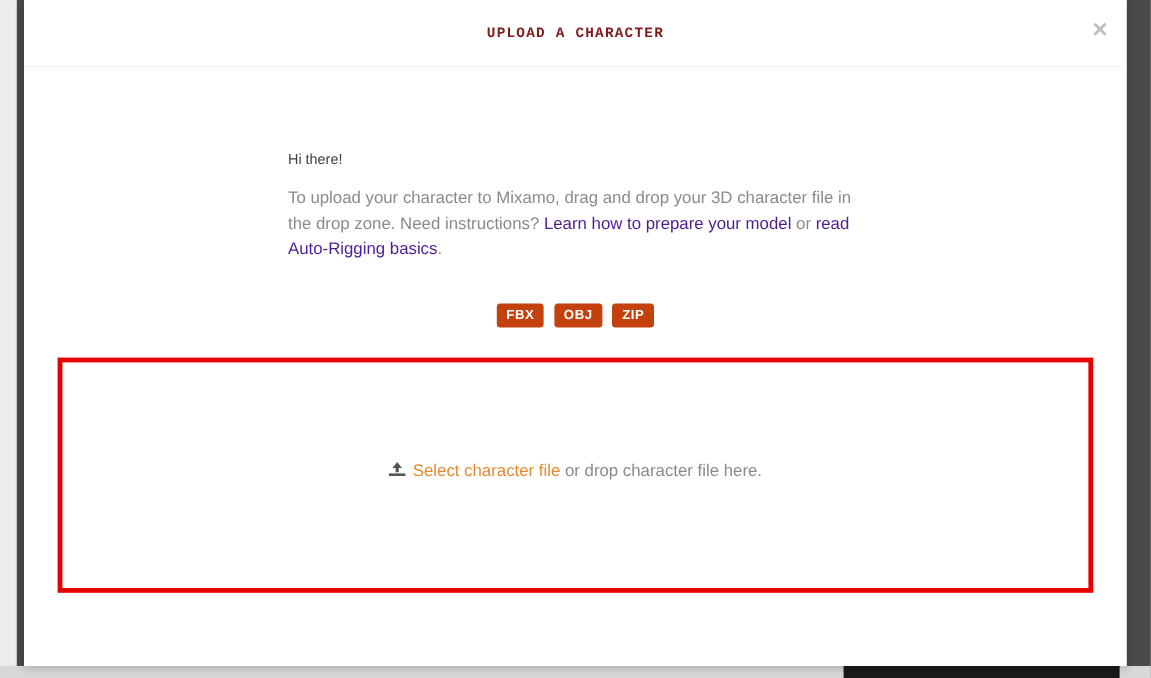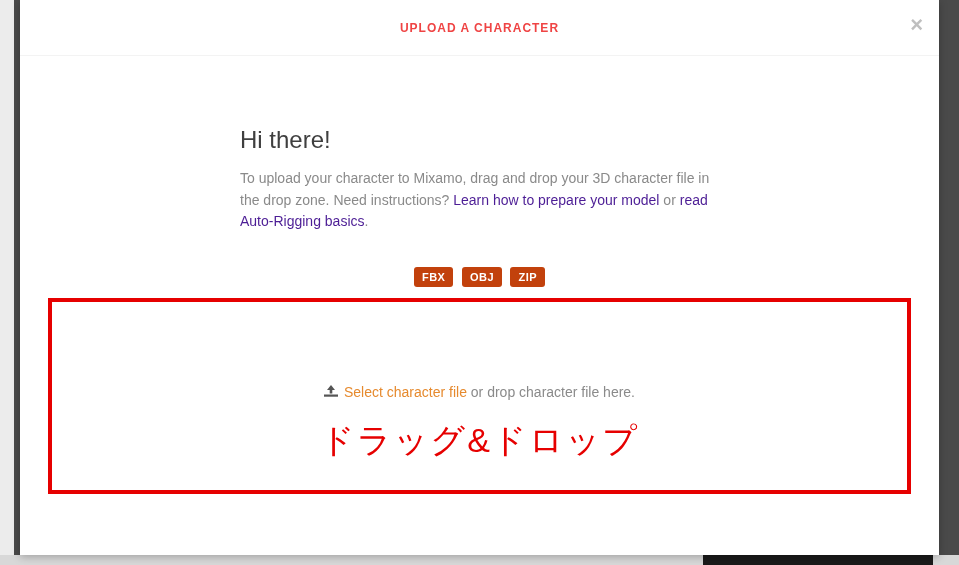--- a/index.html
+++ b/index.html
@@ -31,21 +31,22 @@
       height: 56px;
       border-bottom: 1px solid #f3f3f3;
       display: flex;
       align-items: center;
       justify-content: center;
     }
     .modal-title {
       font-size: 12px;
       font-weight: 700;
       letter-spacing: 1px;
-      color: #ef4444;
+      color: #7f1d1d;
+      font-family: Liberation Mono, monospace;
     }
     .close-btn {
       position: absolute;
       right: 16px;
       top: 14px;
       font-size: 22px;
       color: #bfbfbf;
       cursor: pointer;
       font-weight: 700;
       line-height: 1;
@@ -54,21 +55,21 @@
     }
     .modal-body {
       padding: 0 40px;
     }
     .intro-section {
       margin-left: 180px;
       margin-right: 170px;
       padding-top: 70px;
     }
     .intro-heading {
-      font-size: 24px;
+      font-size: 12px;
       color: #3f3f3f;
       font-weight: 400;
       margin-bottom: 14px;
     }
     .intro-text {
       font-size: 14px;
       line-height: 1.55;
       color: #8a8a8a;
     }
     .intro-text a {
@@ -181,16 +182,15 @@
         <span class="upload-icon">
           <svg width="14" height="12" viewBox="0 0 14 12" fill="currentColor">
             <rect x="0" y="9.5" width="14" height="2.2"></rect>
             <path d="M7 0 L11 5 L8.3 5 L8.3 8.5 L5.7 8.5 L5.7 5 L3 5 Z"></path>
           </svg>
         </span>
         <span>
           <a>Select character file</a><span> or drop character file here.</span>
         </span>
       </div>
-      <div class="jp-overlay">ドラッグ&amp;ドロップ</div>
     </div>
   </div>
 </div>
 
 </body></html>

